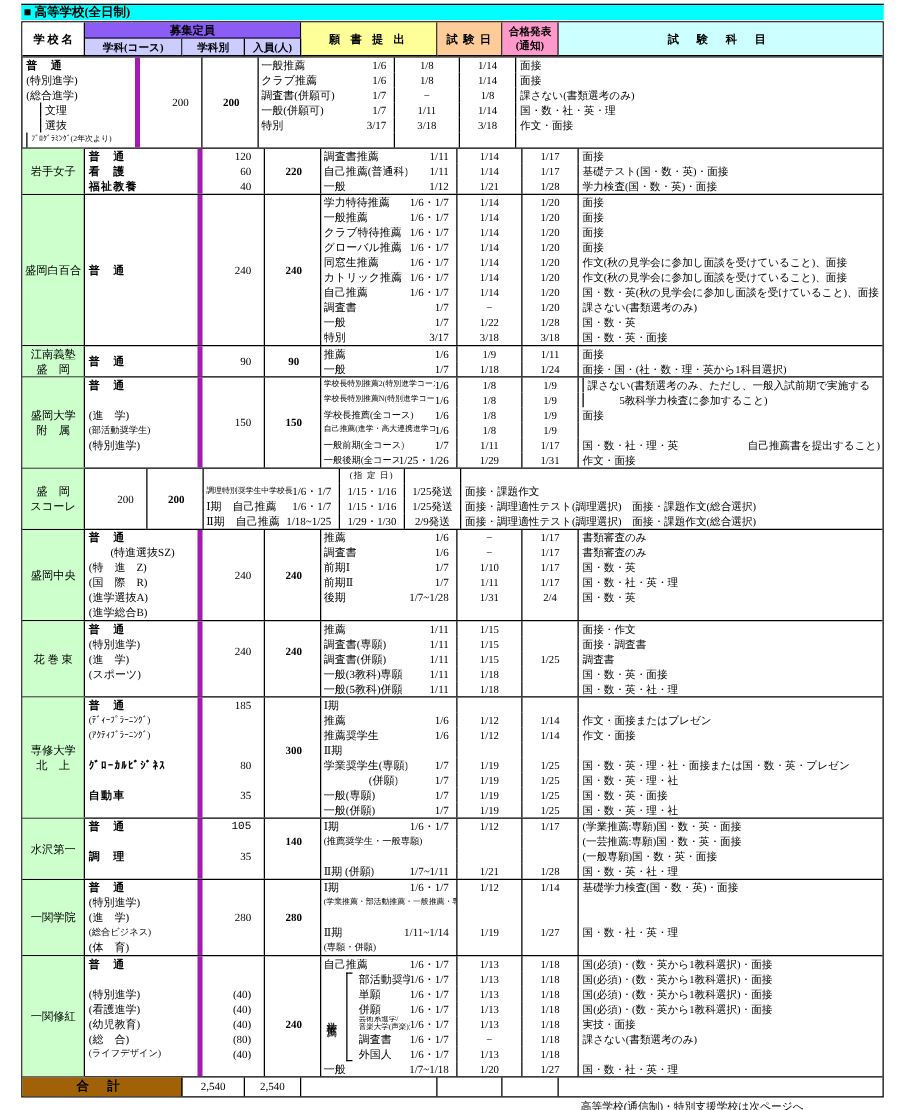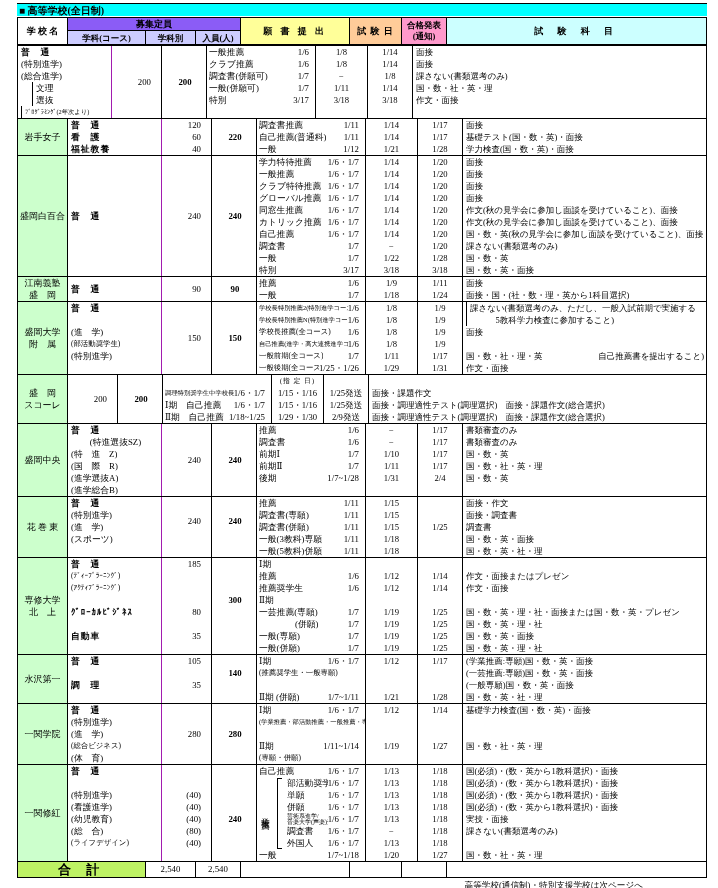--- a/index.html
+++ b/index.html
@@ -21,21 +21,21 @@
   .h-ann div{line-height:11px;}
   .h-subj{grid-row:1/3;grid-column:8;background:#ccffff;line-height:27px;letter-spacing:6px;border-right:none;}
   .h-course{grid-row:2;grid-column:2;background:#ccccff;font-size:8.5px;line-height:14px;}
   .h-dept{grid-row:2;grid-column:3;background:#ccccff;font-size:8.5px;line-height:14px;}
   .h-quota{grid-row:2;grid-column:4;background:#ccccff;font-size:8.5px;line-height:14px;}
   
   .group{display:flex;border-bottom:1.4px solid #000;position:relative;}
   .group:last-of-type{border-bottom:none;}
   .c-name{width:50px;background:#ccffcc;border-right:1px solid #000;display:flex;flex-direction:column;
           justify-content:center;align-items:center;font-size:9px;line-height:12px;box-sizing:border-box;text-align:center;}
-  .c-course{width:94px;border-right:1px solid #a21caf;position:relative;box-sizing:border-box;}
+  .c-course{width:94px;border-right:4px solid #a21caf;position:relative;box-sizing:border-box;}
   .c-dept{width:50px;border-right:1px solid #000;position:relative;box-sizing:border-box;}
   .c-quota{width:45px;border-right:1px solid #000;position:relative;box-sizing:border-box;}
   .c-right{flex:1;position:relative;display:flex;flex-direction:column;}
   .al{position:absolute;left:3px;right:1px;height:12px;line-height:12px;font-size:8.8px;white-space:nowrap;overflow:visible;}
   .c-dept .al{text-align:right;padding-right:9px;}
   .c-quota .al{text-align:center;font-weight:bold;padding-right:0;}
   .b{font-weight:bold;letter-spacing:1px;}
   .tiny{font-size:6.3px;}
   .sm{font-size:7.4px;}
   .ind{left:14px;}
@@ -48,21 +48,21 @@
   .cs{padding-left:3px;font-size:8.5px;line-height:12px;white-space:nowrap;overflow:hidden;display:flex;box-sizing:border-box;}
   .cs .s2{margin-left:auto;padding-right:2px;}
   .mm.ind2{padding-left:28px;}
   .mm.ind3{padding-left:36px;}
   .mm.two{font-size:6px;line-height:6px;white-space:pre;padding-left:28px;padding-top:0px;}
   .ce.tinye{font-size:6.8px;letter-spacing:1px;}
   .vlab{position:absolute;writing-mode:vertical-rl;text-orientation:upright;font-size:8.5px;letter-spacing:1px;left:4px;width:11px;text-align:center;}
   .vbrk{position:absolute;left:20px;width:4px;border-left:1px solid #000;border-top:1px solid #000;border-bottom:1px solid #000;}
   
   .trow{display:grid;grid-template-columns:128px 50px 45px 109px 52px 45px 1fr;height:15px;border-top:1.4px solid #000;}
-  .t-label{background:#bef264;border-right:1px solid #000;font-weight:bold;font-size:13px;line-height:15px;text-align:center;letter-spacing:6px;}
+  .t-label{background:#a16207;border-right:1px solid #000;font-weight:bold;font-size:10px;line-height:15px;text-align:center;letter-spacing:6px;}
   .t-dept,.t-quota{border-right:1px solid #000;font-size:8.8px;line-height:15px;text-align:center;}
   .t-m,.t-e,.t-a{border-right:1px solid #000;}
   .footer{position:absolute;right:75px;font-size:8.6px;}
 </style>
 </head>
 <body>
 
 <div class="page">
   <div class="titlebar">■ 高等学校(全日制)</div>
 
@@ -743,21 +743,21 @@
                 <div class="mm ">Ⅱ期</div>
               </div>
               <div class="ce "></div>
               <div class="ca"></div>
               <div class="cs">
                 <div class="ss "></div>
               </div>
             </div>
             <div class="rw">
               <div class="cm">
-                <div class="mm ">一芸推薦(専願)</div>
+                <div class="mm ">学業奨学生(専願)</div>
                 <div class="dd">1/7</div>
               </div>
               <div class="ce ">1/19</div>
               <div class="ca">1/25</div>
               <div class="cs">
                 <div class="ss ">国・数・英・理・社・面接または国・数・英・プレゼン</div>
               </div>
             </div>
             <div class="rw">
               <div class="cm">
@@ -796,21 +796,21 @@
         </div>
         <div class="group" style="height: 48px;">
           <div class="c-name">
             <div>水沢第一</div>
           </div>
           <div class="c-course">
             <div class="al b" style="top: 0px;">普　通</div>
             <div class="al b" style="top: 24px;">調　理</div>
           </div>
           <div class="c-dept">
-            <div class="al" style="top: 0px;">105</div>
+            <div class="al" style="top: 0px; font-family: Liberation Mono, monospace;">105</div>
             <div class="al" style="top: 24px;">35</div>
           </div>
           <div class="c-quota">
             <div class="al" style="top: 12px;">140</div>
           </div>
           <div class="c-right">
             <div class="rw">
               <div class="cm">
                 <div class="mm ">Ⅰ期</div>
                 <div class="dd">1/6・1/7</div>

